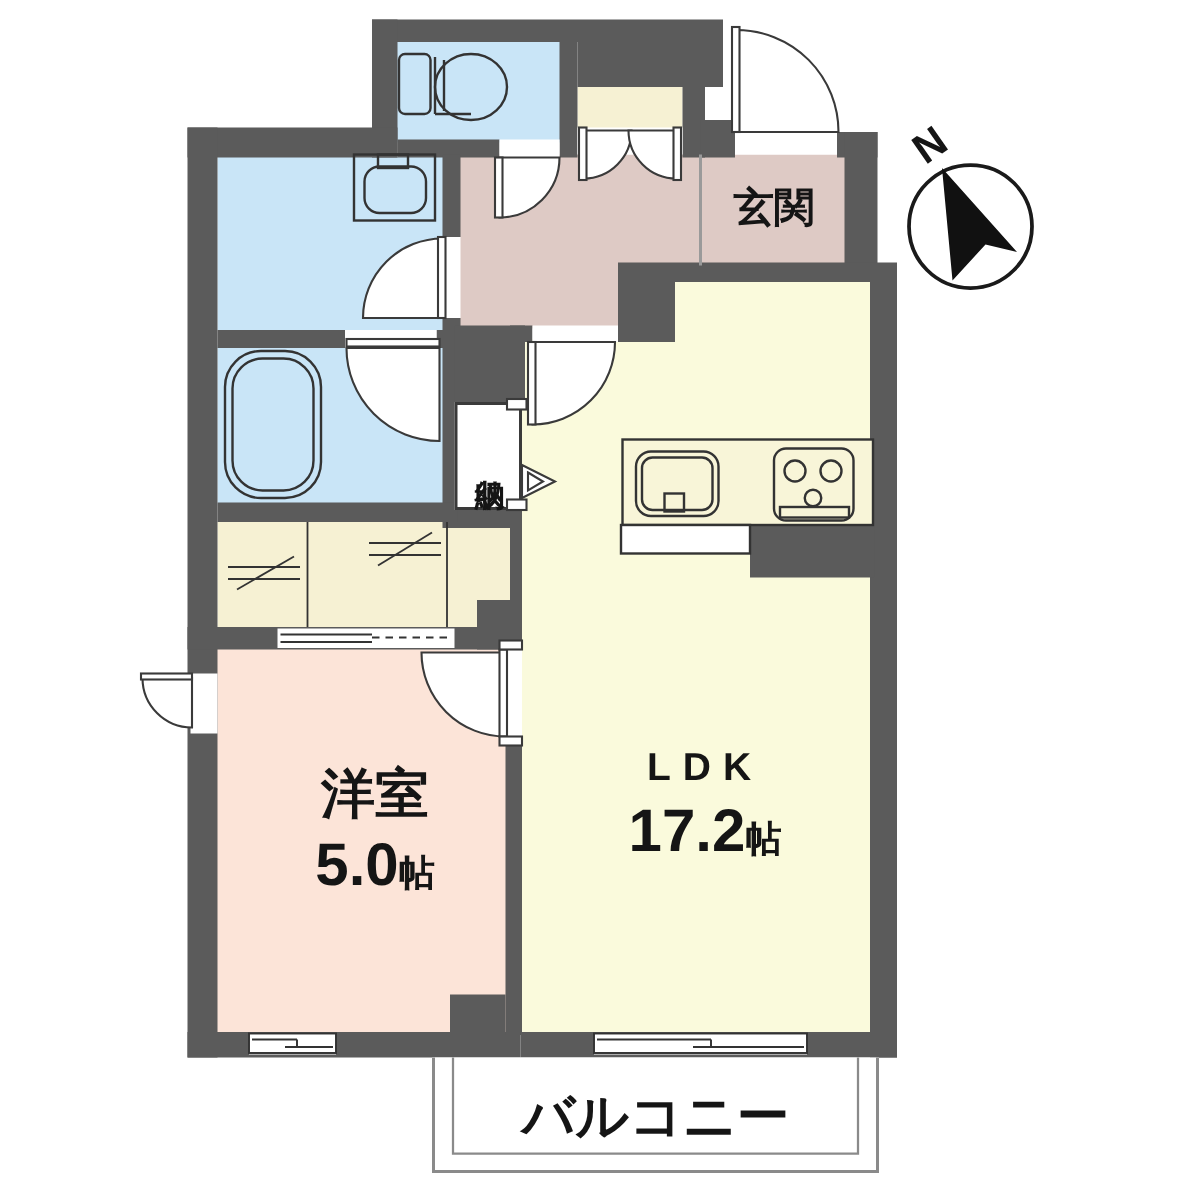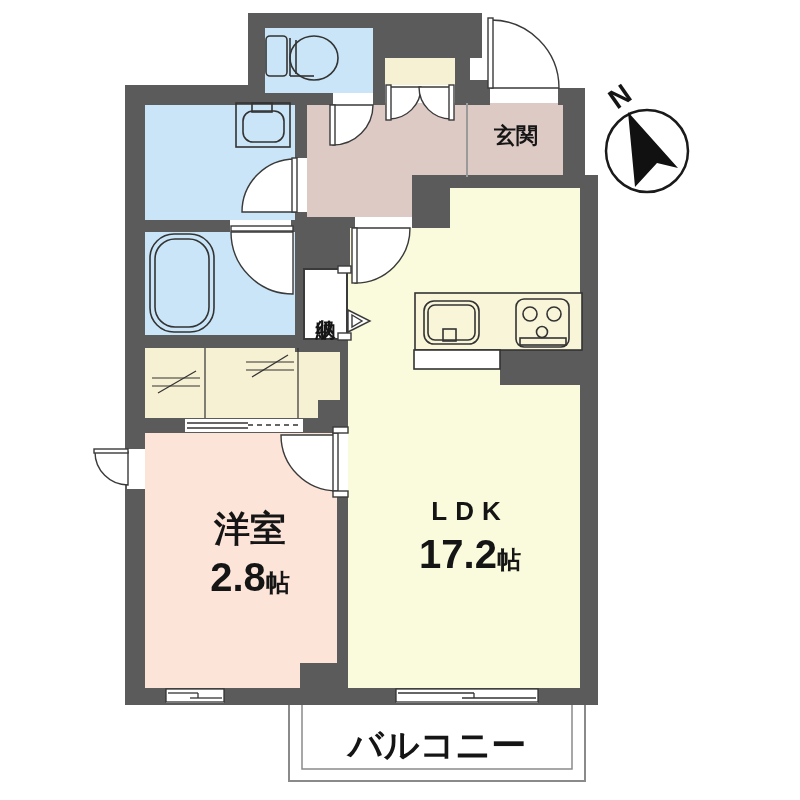--- a/index.html
+++ b/index.html
@@ -197,26 +197,26 @@
 
       <path d="M302,705 L302,769 L572,769 L572,705" stroke="#8a8a8a" stroke-width="1.5"></path>
     </g>
 
     <g>
       <circle cx="647" cy="151" r="41" fill="#fff" stroke="#1a1a1a" stroke-width="2.5"></circle>
       <path d="M628,112 L678,168 L657,163 L635,187 Z" fill="#111"></path>
     </g>
   </svg>
 
-  <div class="label" style="left:456px;top:124px;width:120px;font-size:22px">玄関</div>
+  <div class="label" style="left:456px;top:124px;width:120px;font-size:27px">玄関</div>
   <div class="label vtext" style="left:303px;top:268px;width:45px;height:72px;font-size:20px">収納</div>
 
   <div class="label" style="left:160px;top:510px;width:180px">
     <div style="font-size:36px">洋室</div>
-    <div style="margin-top:8px"><span style="font-size:40px">2.8</span><span style="font-size:24px">帖</span></div>
+    <div style="margin-top:8px"><span style="font-size:40px">5.0</span><span style="font-size:24px">帖</span></div>
   </div>
 
   <div class="label" style="left:375px;top:498px;width:190px">
     <div style="font-size:26px;letter-spacing:8px">LDK</div>
     <div style="margin-top:8px"><span style="font-size:40px">17.2</span><span style="font-size:24px">帖</span></div>
   </div>
 
   <div class="label" style="left:297px;top:727px;width:280px;font-size:35px">バルコニー</div>
   <div class="label" style="left:600px;top:82px;width:40px;font-size:28px;transform:rotate(-35deg)">N</div>
 

